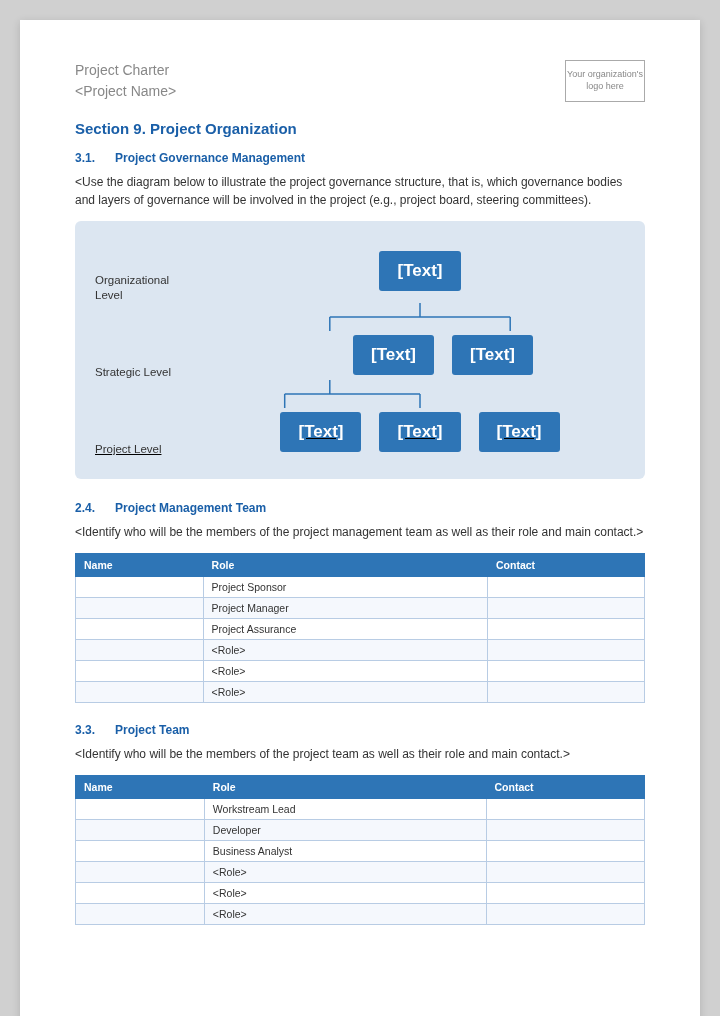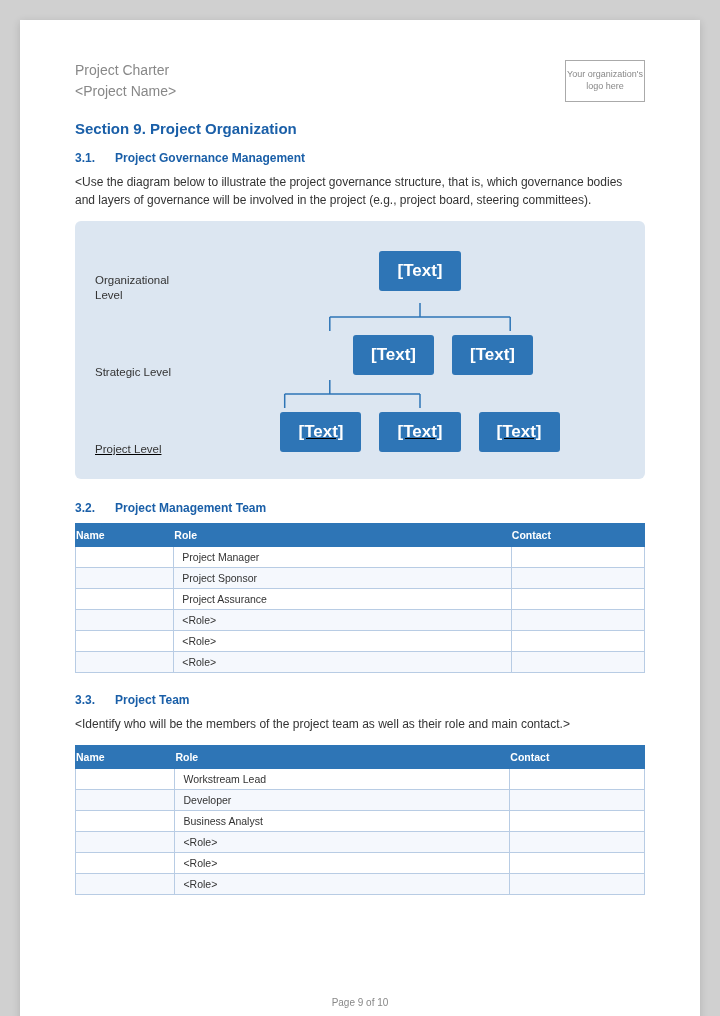--- a/index.html
+++ b/index.html
@@ -106,21 +106,21 @@
     .data-table {
       width: 100%;
       border-collapse: collapse;
       margin-bottom: 20px;
       font-size: 10.5px;
     }
     .data-table th {
       background: #2e75b6;
       color: #fff;
       font-weight: bold;
-      padding: 5px 0;
+      padding: 5px 8px;
       border: 1px solid #2e75b6;
       text-align: left;
     }
     .data-table td {
       padding: 4px 8px;
       border: 1px solid #b8cce4;
       color: #333;
       background: #fff;
     }
     .data-table tr:nth-child(even) td {
@@ -213,41 +213,42 @@
       <div class="org-level-label">Project Level</div>
       <div class="org-nodes">
         <div class="org-box">[Text]</div>
         <div class="org-box">[Text]</div>
         <div class="org-box">[Text]</div>
       </div>
     </div>
   </div>
 
   <div class="subsection-title">
-    <span class="subsection-num">3.2.</span>
+    <span class="subsection-num">2.4.</span>
     <span>Project Management Team</span>
   </div>
+  <div class="body-text">&lt;Identify who will be the members of the project management team as well as their role and main contact.&gt;</div>
 
   <table class="data-table">
     <thead>
       <tr>
         <th>Name</th>
         <th>Role</th>
         <th>Contact</th>
       </tr>
     </thead>
     <tbody id="mgmt-tbody">
     <tr>
           <td></td>
+          <td>Project Sponsor</td>
+          <td></td>
+        </tr>
+        <tr>
+          <td></td>
           <td>Project Manager</td>
-          <td></td>
-        </tr>
-        <tr>
-          <td></td>
-          <td>Project Sponsor</td>
           <td></td>
         </tr>
         <tr>
           <td></td>
           <td>Project Assurance</td>
           <td></td>
         </tr>
         <tr>
           <td></td>
           <td>&lt;Role&gt;</td>
@@ -307,17 +308,14 @@
           <td></td>
         </tr>
         <tr>
           <td></td>
           <td>&lt;Role&gt;</td>
           <td></td>
         </tr>
       </tbody>
   </table>
 
-  <div class="page-footer">
-    <span>Page 9 of 10</span>
-  </div>
 
 </div>
 
 </body></html>

